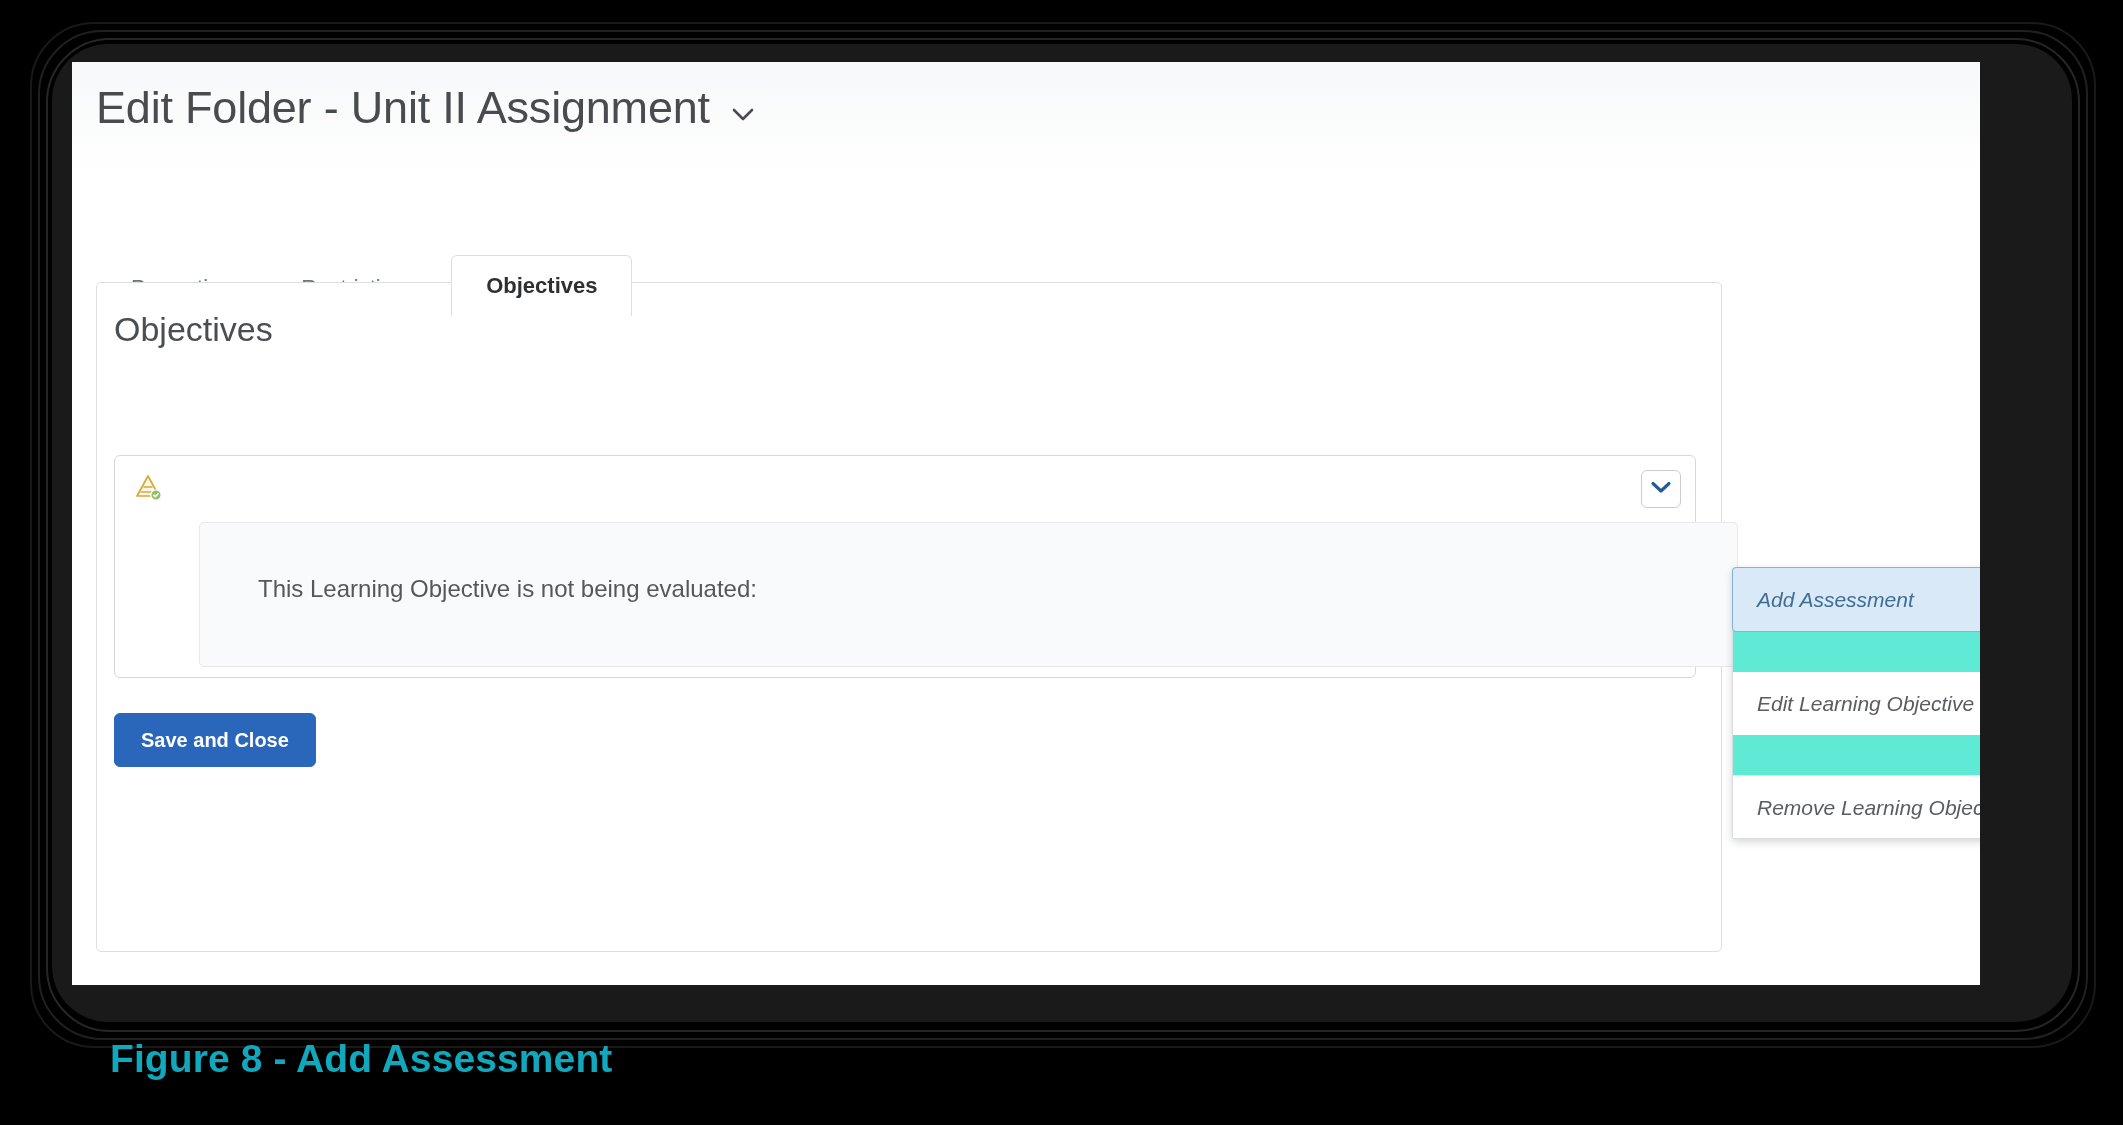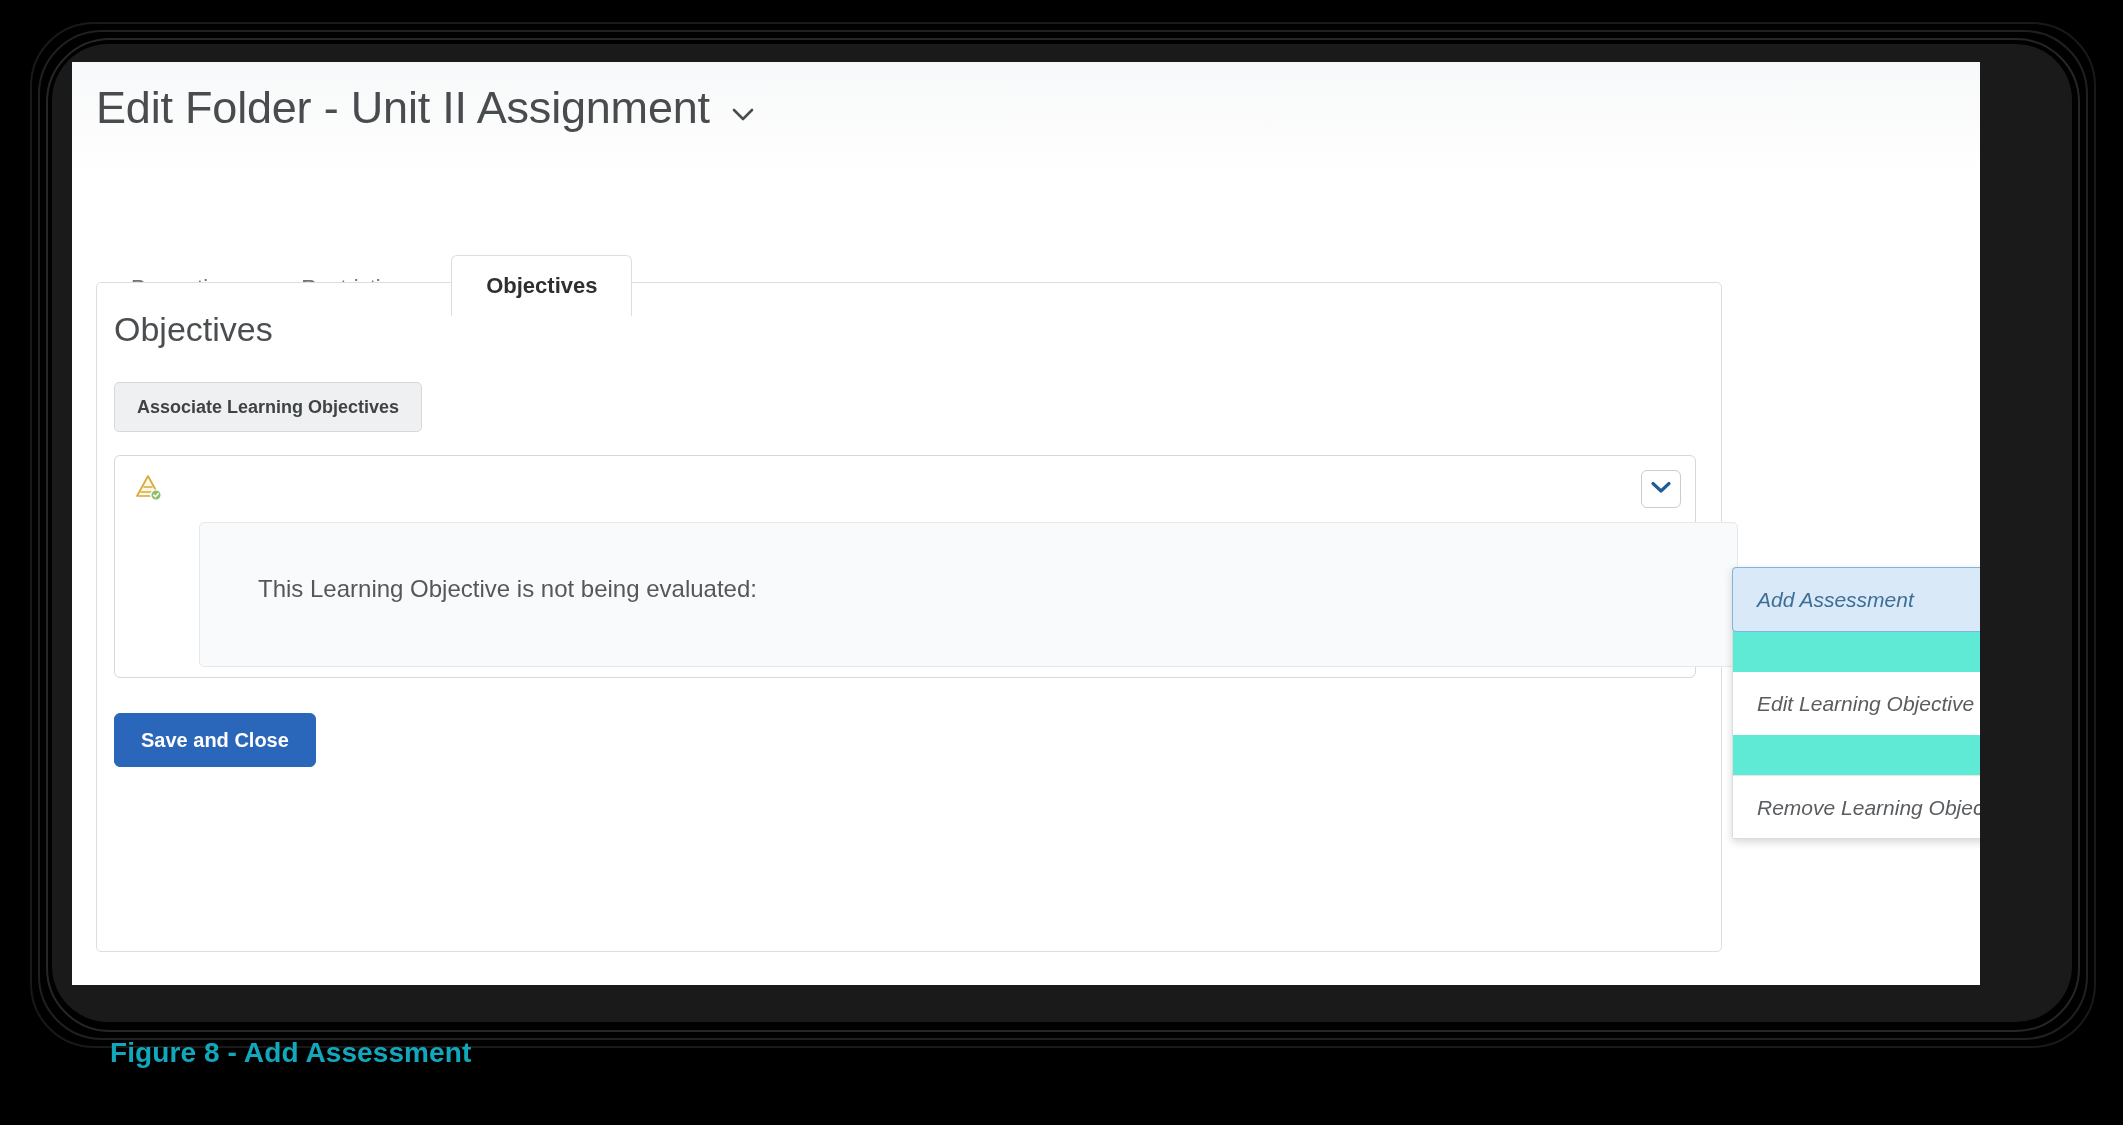--- a/index.html
+++ b/index.html
@@ -282,21 +282,21 @@
     position: relative;
     z-index: 2;
   }
   .menu-item.no-sep { border-top: none; }
 
   
   .caption {
     position: absolute;
     left: 110px;
     top: 1037px;
-    font-size: 28px;
+    font-size: 39px;
     font-weight: 700;
     color: #11a8bd;
     letter-spacing: 0.1px;
     white-space: nowrap;
     z-index: 60;
   }
 </style>
 </head>
 <body>
 
@@ -323,21 +323,20 @@
     <div class="tabstrip">
       <div class="tab">Properties</div>
       <div class="tab">Restrictions</div>
       <div class="tab active">Objectives</div>
     </div>
 
     <div class="panel">
 
       <div class="panel-heading">Objectives</div>
 
-      <button class="btn-secondary">Associate Learning Objectives</button>
 
       <div class="obj-card">
 
         <div class="obj-row">
           <span class="obj-icon">
             <svg viewBox="0 0 30 30" xmlns="http://www.w3.org/2000/svg">
               <path d="M15 4 L26 24 L4 24 Z" fill="#fdf7e6" stroke="#d7a83a" stroke-width="1.7" stroke-linejoin="round"></path>
               <path d="M10.5 15 L19.5 15" stroke="#d7a83a" stroke-width="1.5"></path>
               <path d="M7.5 20 L22.5 20" stroke="#d7a83a" stroke-width="1.5"></path>
               <circle cx="23" cy="23" r="5.2" fill="#8fbf6a" stroke="#ffffff" stroke-width="1.3"></circle>

